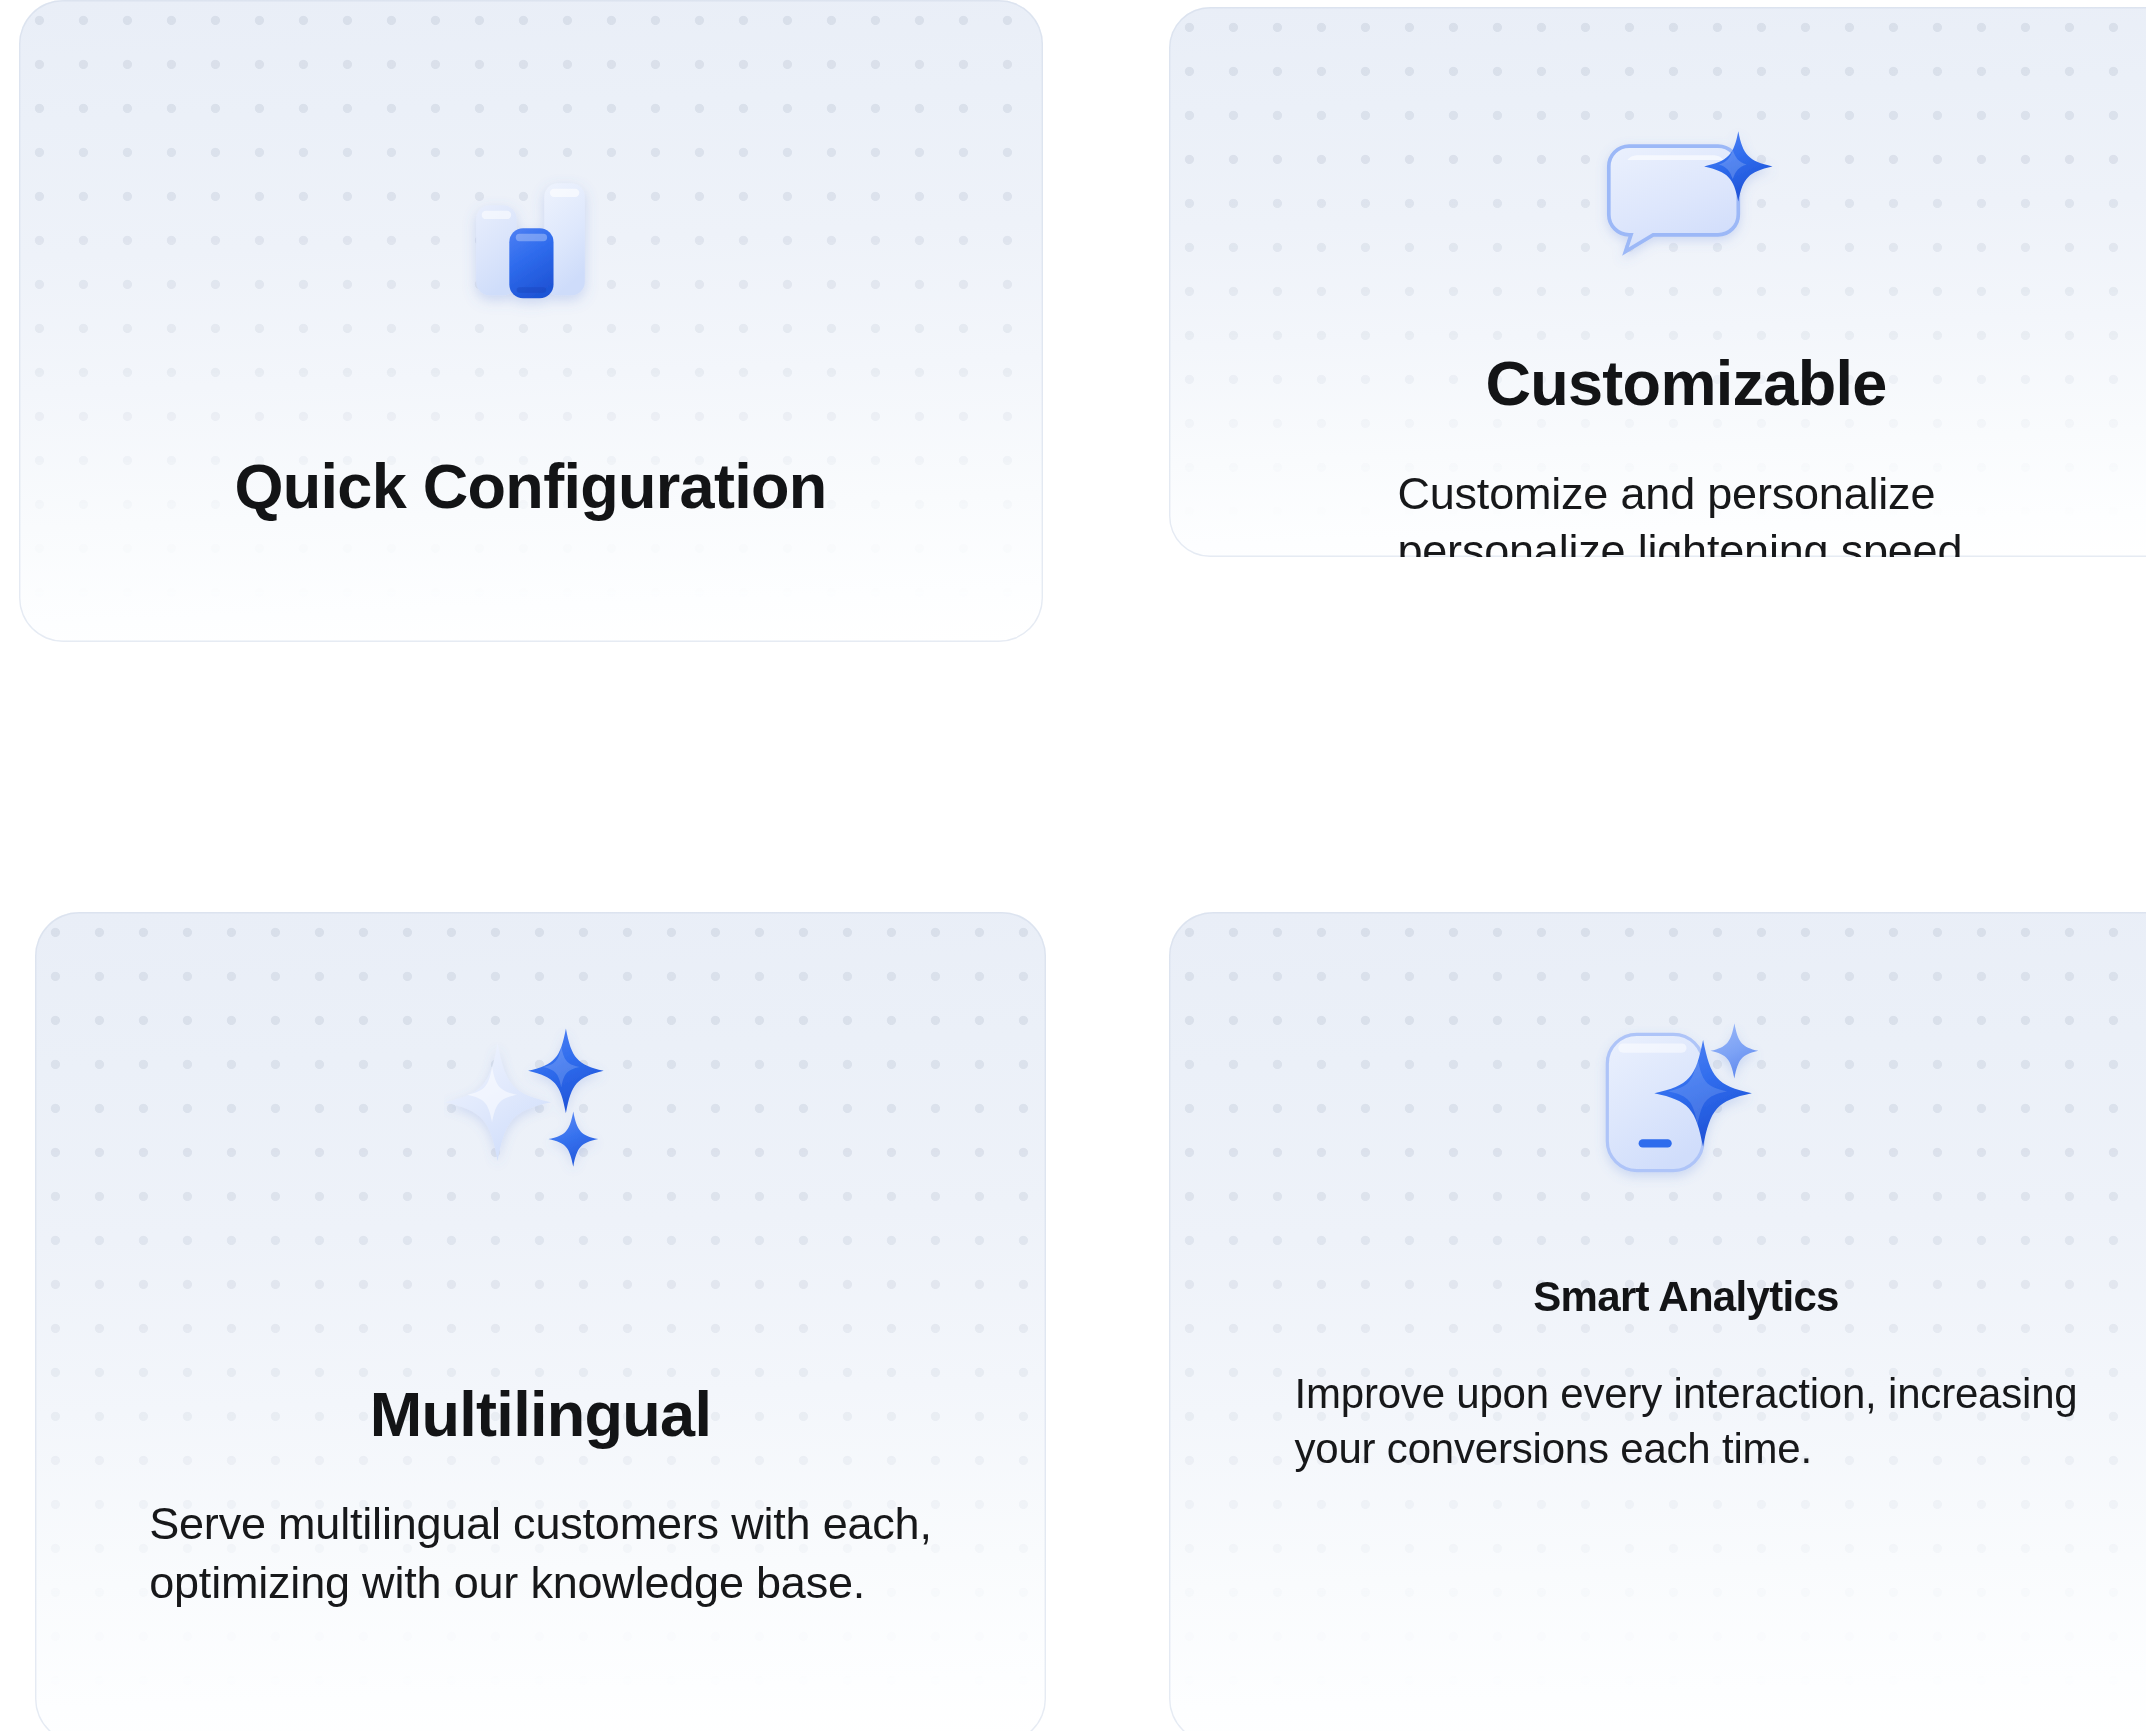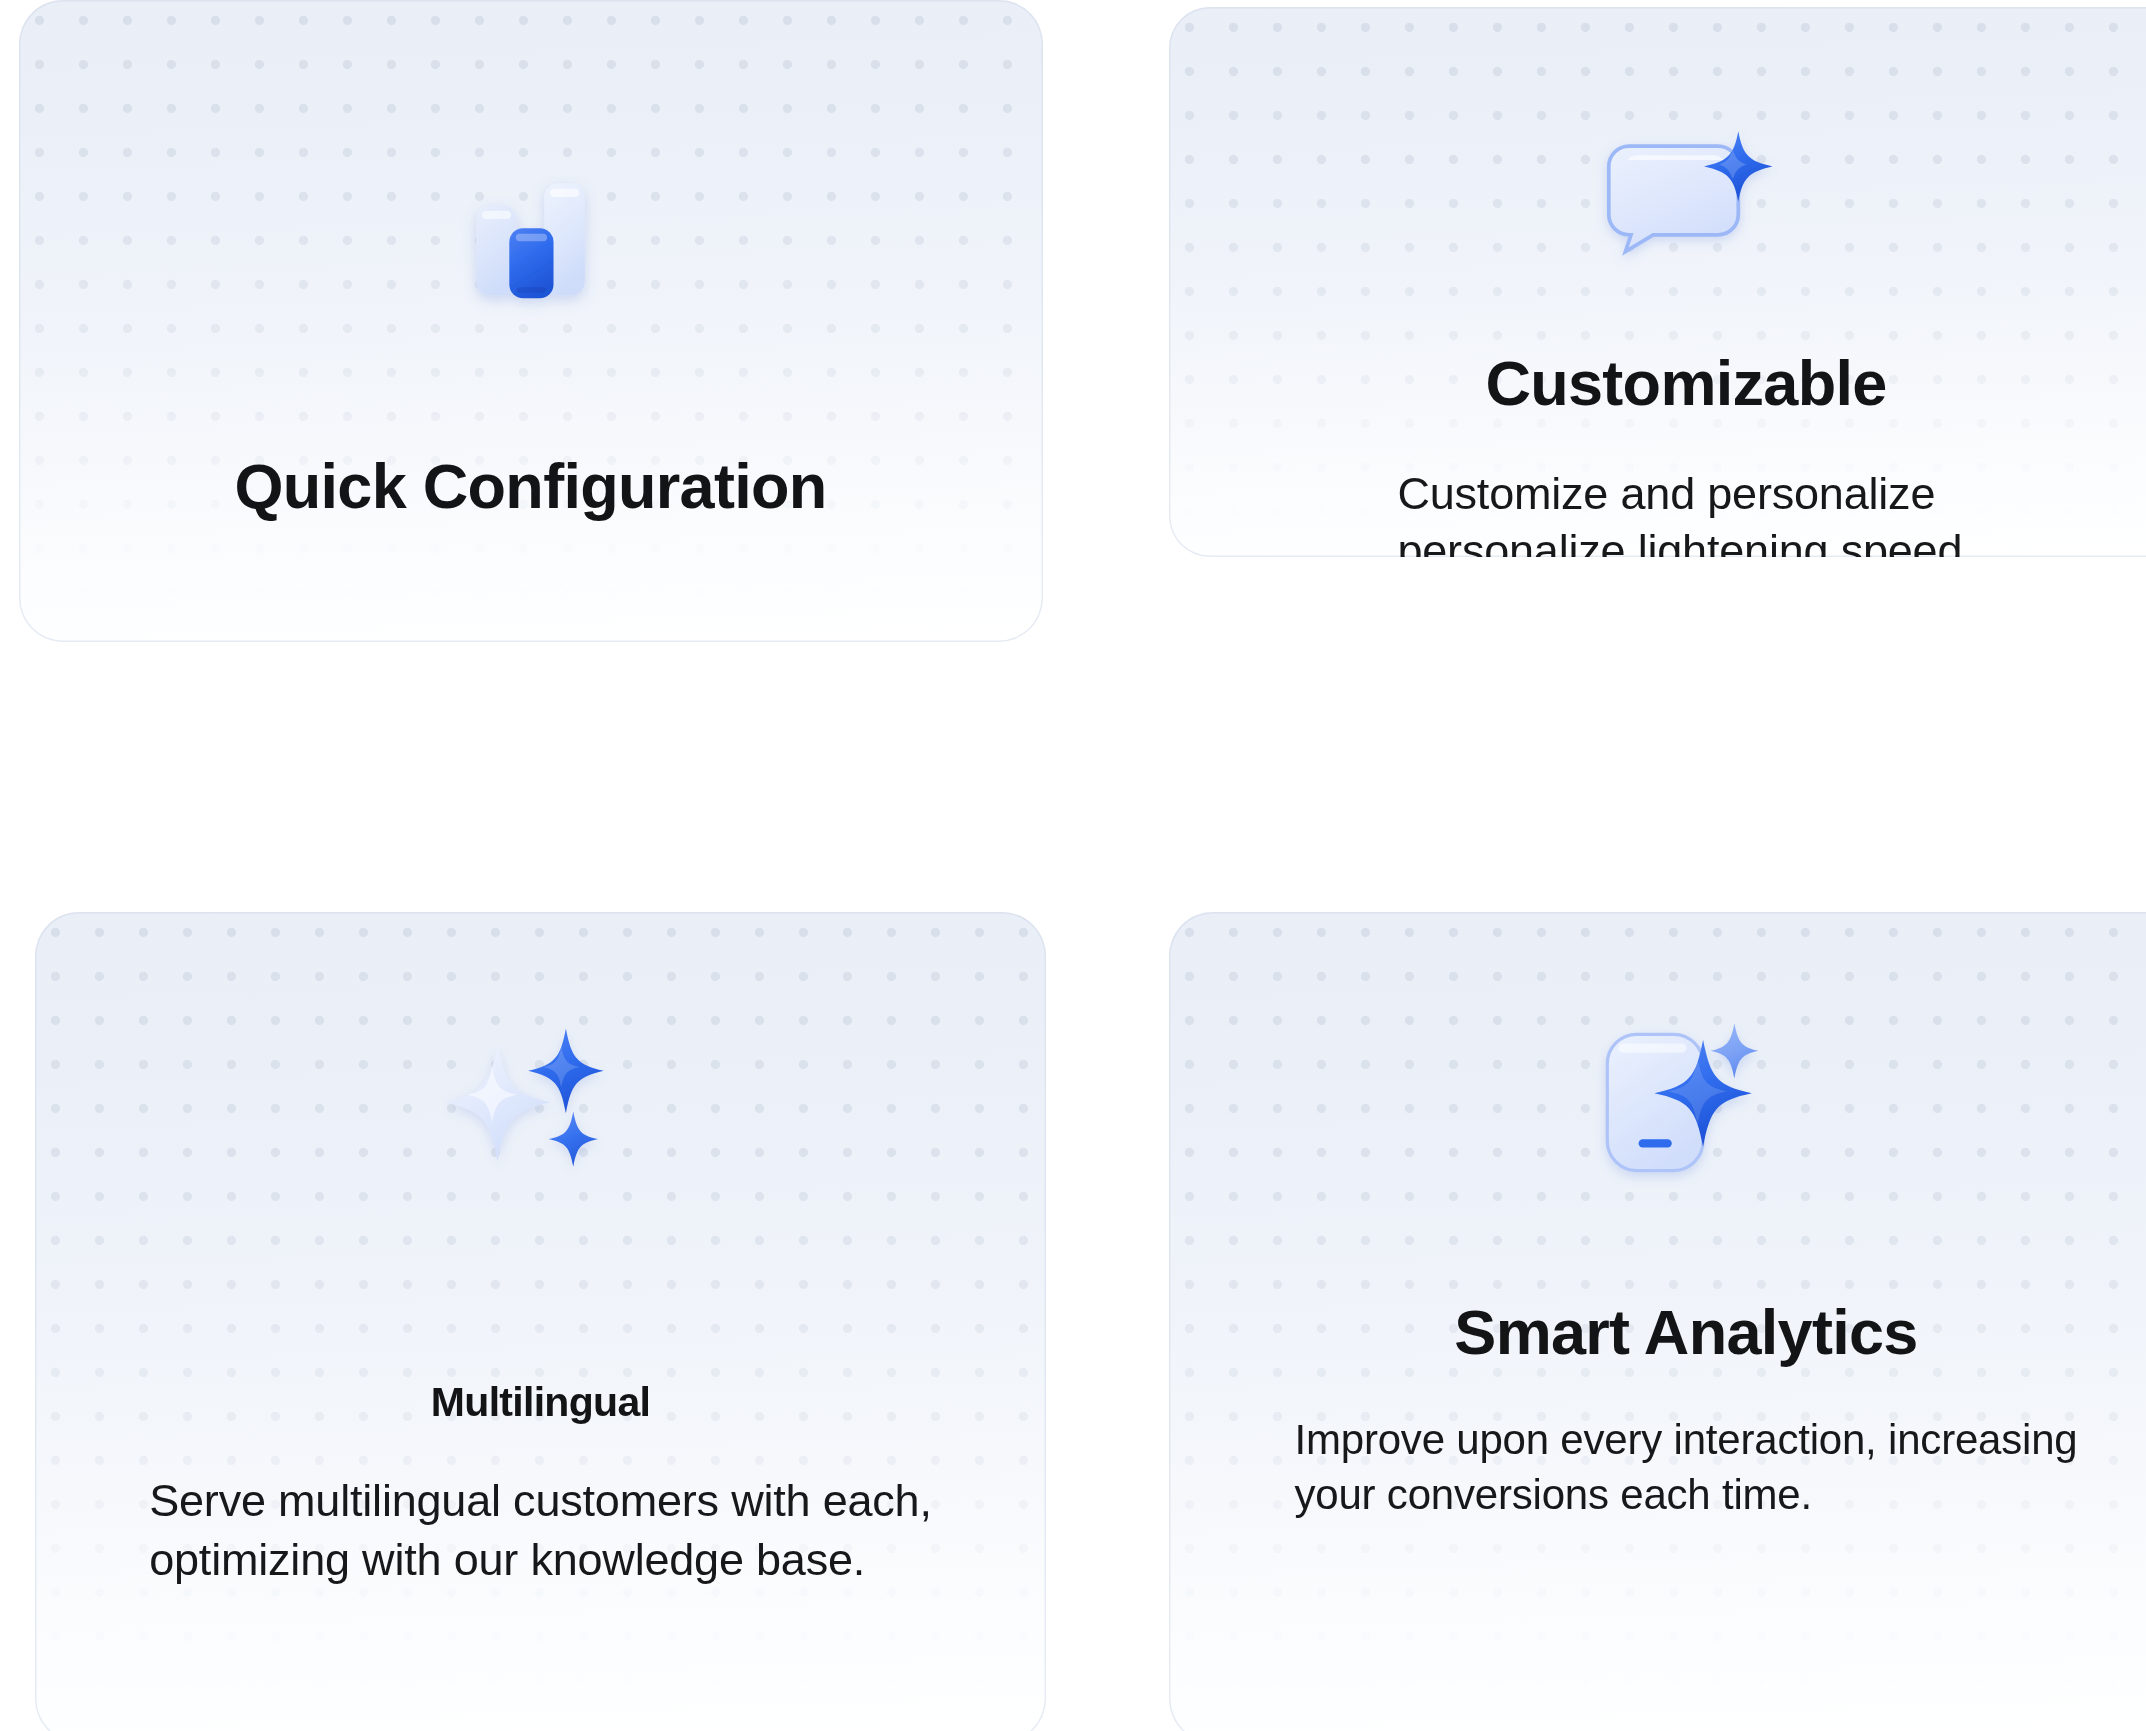--- a/index.html
+++ b/index.html
@@ -99,26 +99,26 @@
   .c1 .title { font-size: 63px; margin-top: 116px; }
   .c1 .desc  { font-size: 45px; line-height: 1.28; margin-top: 50px; }
 
   
   .c2 .icon-wrap { margin-top: 120px; height: 138px; }
   .c2 .title { font-size: 63px; margin-top: 85px; }
   .c2 .desc  { font-size: 45px; line-height: 1.28; margin-top: 48px; }
 
   
   .c3 .icon-wrap { margin-top: 111px; height: 162px; }
-  .c3 .title { font-size: 41px; margin-top: 196px; text-align: right; }
+  .c3 .title { font-size: 63px; margin-top: 196px; text-align: right; }
   .c3 .desc  { font-size: 45px; line-height: 1.30; margin-top: 48px; }
 
   
   .c4 .icon-wrap { margin-top: 102px; height: 175px; }
-  .c4 .title { font-size: 63px; margin-top: 110px; }
+  .c4 .title { font-size: 42px; margin-top: 86px; }
   .c4 .desc  { font-size: 42px; line-height: 1.30; margin-top: 48px; }
 
   .desc .ln { display:block; }
 </style>
 </head>
 <body>
 
 <div class="grid">
 
   <div class="card c1">

